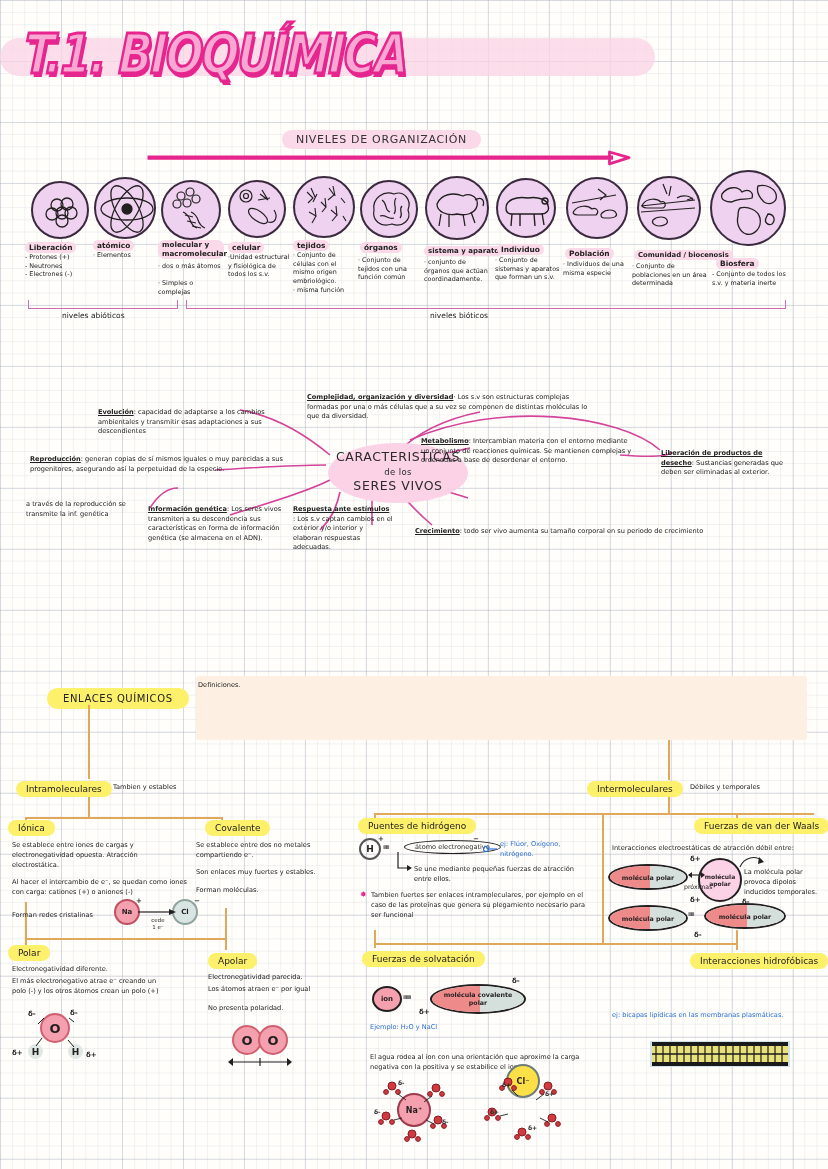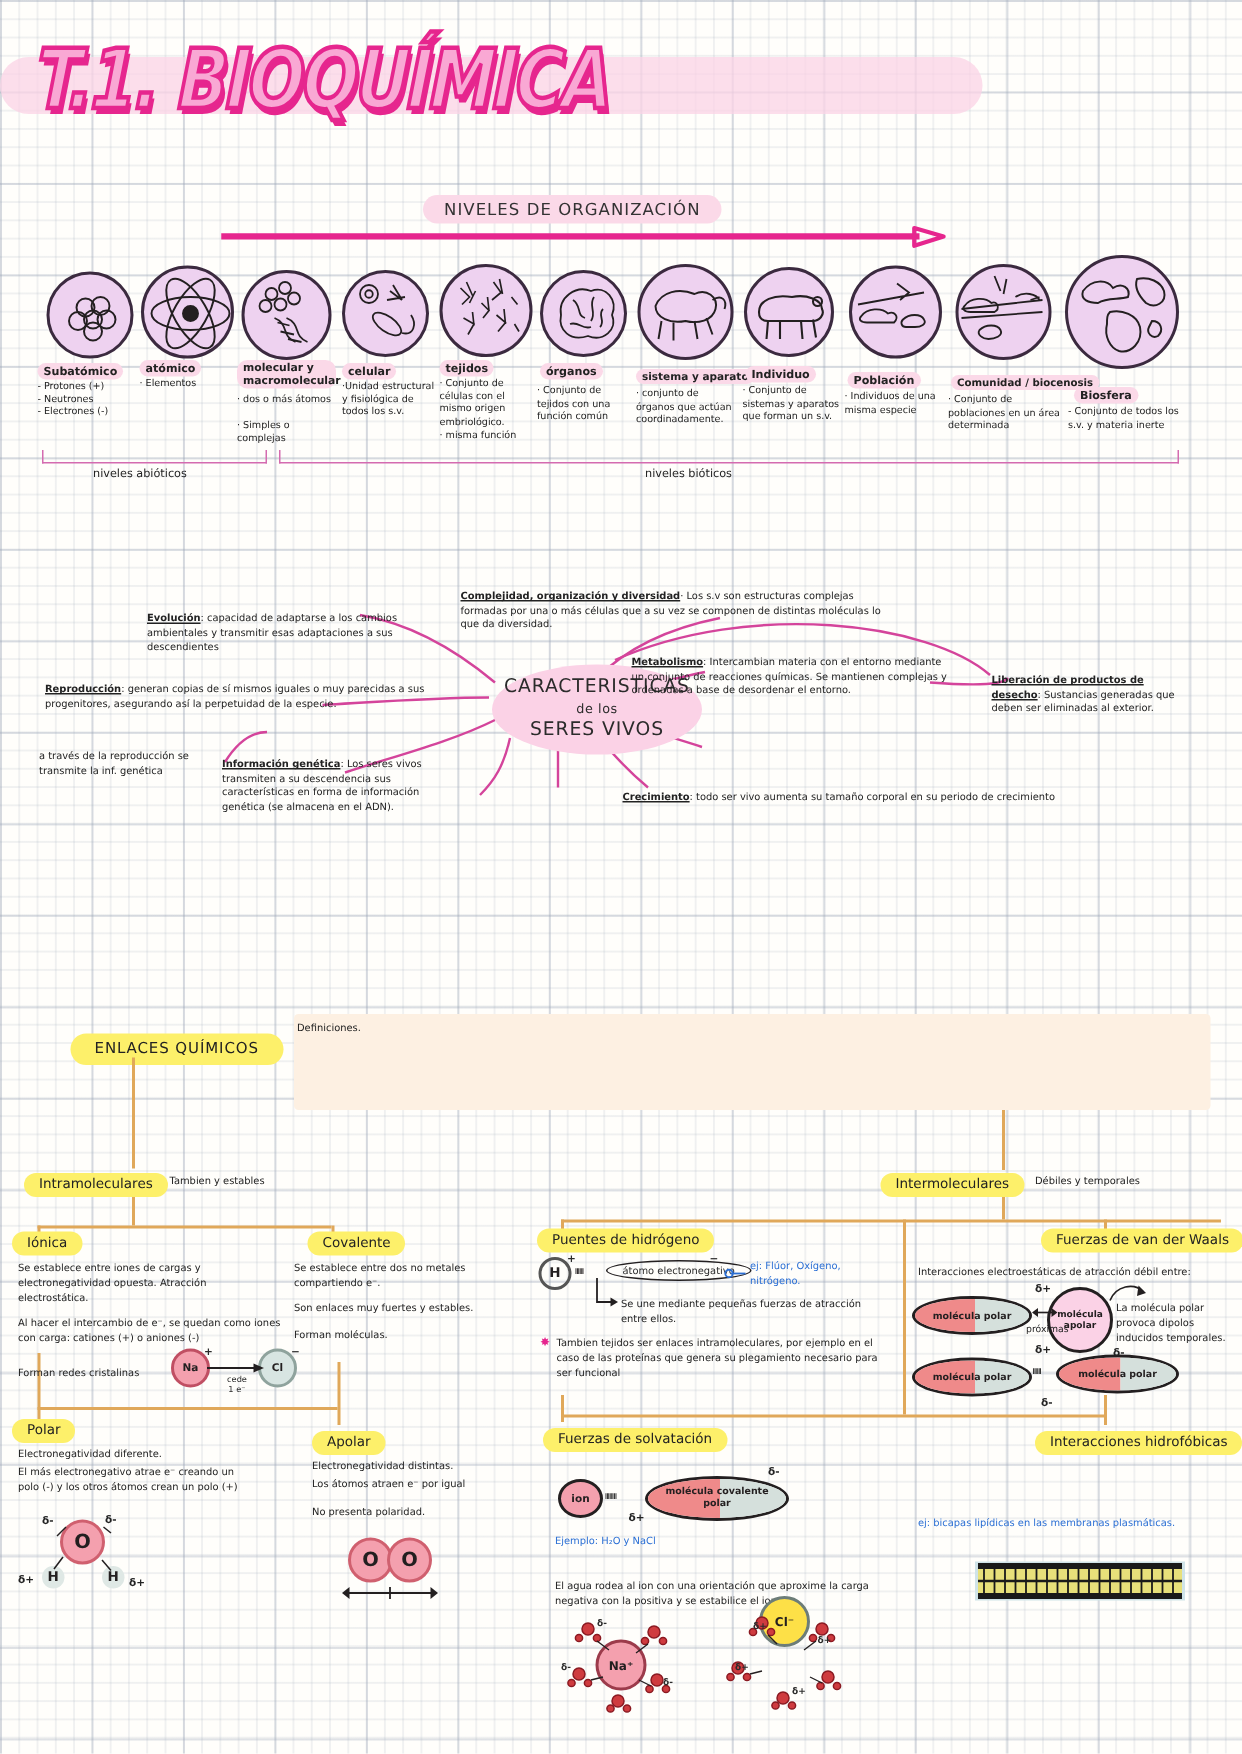--- a/index.html
+++ b/index.html
@@ -247,21 +247,21 @@
     <svg width="76" height="76" viewBox="0 0 76 76">
       <g fill="none" stroke="#231f20" stroke-width="1.3">
         <path d="M10 22 C16 14, 26 14, 30 20 C36 16, 42 20, 40 26 C34 28, 26 26, 20 30 C14 30, 8 28, 10 22 Z"></path>
         <path d="M46 14 C54 12, 62 16, 64 22 C66 30, 58 34, 52 30 C48 26, 44 20, 46 14 Z"></path>
         <path d="M28 36 C36 34, 46 38, 48 46 C50 56, 42 64, 34 62 C28 60, 24 52, 26 44 C26 40, 26 38, 28 36 Z"></path>
         <path d="M56 42 C62 42, 64 48, 60 52 C56 54, 52 50, 54 46 Z"></path>
       </g>
     </svg>
   </div>
 
-  <div class="circle-label" style="left:25px; top:242px;">Subatómico</div>
+  <div class="circle-label" style="left:25px; top:242px;">Liberación</div>
   <div class="circle-desc" style="left:25px; top:253px; width:64px;">- Protones (+)<br>- Neutrones<br>- Electrones (-)</div>
 
   <div class="circle-label" style="left:93px; top:240px;">atómico</div>
   <div class="circle-desc" style="left:93px; top:251px; width:60px;">· Elementos</div>
 
   <div class="circle-label" style="left:158px; top:240px; font-size:7.2px; white-space:normal; width:66px; line-height:1.2;">molecular y macromolecular</div>
   <div class="circle-desc" style="left:158px; top:262px; width:66px;">· dos o más átomos<br><br>· Simples o complejas</div>
 
   <div class="circle-label" style="left:228px; top:242px;">celular</div>
   <div class="circle-desc" style="left:228px; top:253px; width:62px;">·Unidad estructural y fisiológica de todos los s.v.</div>
@@ -325,20 +325,24 @@
   </div>
 
   <div class="note" style="left:26px; top:500px; width:120px;">
     <span>a través de la reproducción se transmite la inf. genética</span>
   </div>
 
   <div class="note" style="left:148px; top:505px; width:148px;">
     <u><b>Información genética</b></u><span>: Los seres vivos transmiten a su descendencia sus características en forma de información genética (se almacena en el ADN).</span>
   </div>
 
+  <div class="note" style="left:293px; top:505px; width:100px;">
+    <u><b>Respuesta ante estímulos</b></u><br>
+    <span>: Los s.v captan cambios en el exterior y/o interior y elaboran respuestas adecuadas.</span>
+  </div>
 
   <div class="note" style="left:307px; top:393px; width:288px;">
     <u><b>Complejidad, organización y diversidad</b></u><span>· Los s.v son estructuras complejas formadas por una o más células que a su vez se componen de distintas moléculas lo que da diversidad.</span>
   </div>
 
   <div class="note" style="left:421px; top:437px; width:212px;">
     <u><b>Metabolismo</b></u><span>: Intercambian materia con el entorno mediante un conjunto de reacciones químicas. Se mantienen complejas y ordenadas a base de desordenar el entorno.</span>
   </div>
 
 
@@ -444,21 +448,21 @@
     </g>
   </svg>
   <div class="delta" style="left:28px; top:1010px;">δ-</div>
   <div class="delta" style="left:70px; top:1009px;">δ-</div>
   <div class="delta" style="left:12px; top:1049px;">δ+</div>
   <div class="delta" style="left:86px; top:1051px;">δ+</div>
 
   <div class="abs" style="left:208px; top:949px;">
     <div class="pill-yellow">Apolar</div>
   </div>
-  <div class="txt" style="left:208px; top:973px; width:150px;">Electronegatividad distintas.</div>
+  <div class="txt" style="left:208px; top:973px; width:150px;">Electronegatividad parecida.</div>
   <div class="txt" style="left:208px; top:985px; width:150px;">Los átomos atraen e⁻ por igual</div>
   <div class="txt" style="left:208px; top:1004px; width:150px;">No presenta polaridad.</div>
 
   <div class="circ-plain" style="left:232px; top:1025px; width:30px; height:30px; background:#f4a0ae; border-color:#d0606f; font-size:13px;">
     <span>O</span>
   </div>
   <div class="circ-plain" style="left:258px; top:1025px; width:30px; height:30px; background:#f4a0ae; border-color:#d0606f; font-size:13px;">
     <span>O</span>
   </div>
   <svg class="abs" style="left:228px; top:1056px;" width="66" height="12">
@@ -485,21 +489,21 @@
     <circle cx="3" cy="5" r="2.5" fill="none" stroke="#2b6fd4" stroke-width="1.2"></circle>
   </svg>
   <div class="txt txt-blue" style="left:500px; top:840px; width:90px;">ej: Flúor, Oxígeno, nitrógeno.</div>
 
   <svg class="abs" style="left:395px; top:852px;" width="18" height="22">
     <path d="M3 0 L3 16 L14 16" fill="none" stroke="#231f20" stroke-width="1.2"></path>
     <polygon points="12,13 17,16 12,19" fill="#231f20"></polygon>
   </svg>
   <div class="txt" style="left:414px; top:865px; width:178px;">Se une mediante pequeñas fuerzas de atracción entre ellos.</div>
   <div class="abs" style="left:360px; top:890px; font-size:8px; color:#e6268e;">✸</div>
-  <div class="txt" style="left:371px; top:891px; width:222px;">Tambien tejidos ser enlaces intramoleculares, por ejemplo en el caso de las proteínas que genera su plegamiento necesario para ser funcional</div>
+  <div class="txt" style="left:371px; top:891px; width:222px;">Tambien fuertes ser enlaces intramoleculares, por ejemplo en el caso de las proteínas que genera su plegamiento necesario para ser funcional</div>
 
   <div class="abs" style="left:694px; top:814px;">
     <div class="pill-yellow">Fuerzas de van der Waals</div>
   </div>
   <div class="txt" style="left:612px; top:844px; width:216px;">Interacciones electroestáticas de atracción débil entre:</div>
 
   <div class="mol-ellipse" style="left:608px; top:864px; width:80px; height:26px;">
     <span class="half-red"></span>
       <span class="half-gray"></span>
     <span class="mol-label">molécula polar</span>

